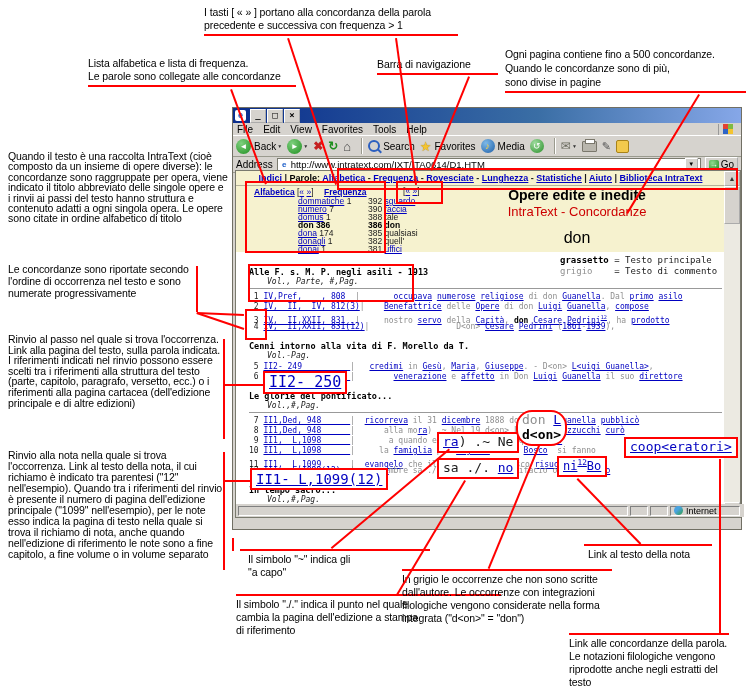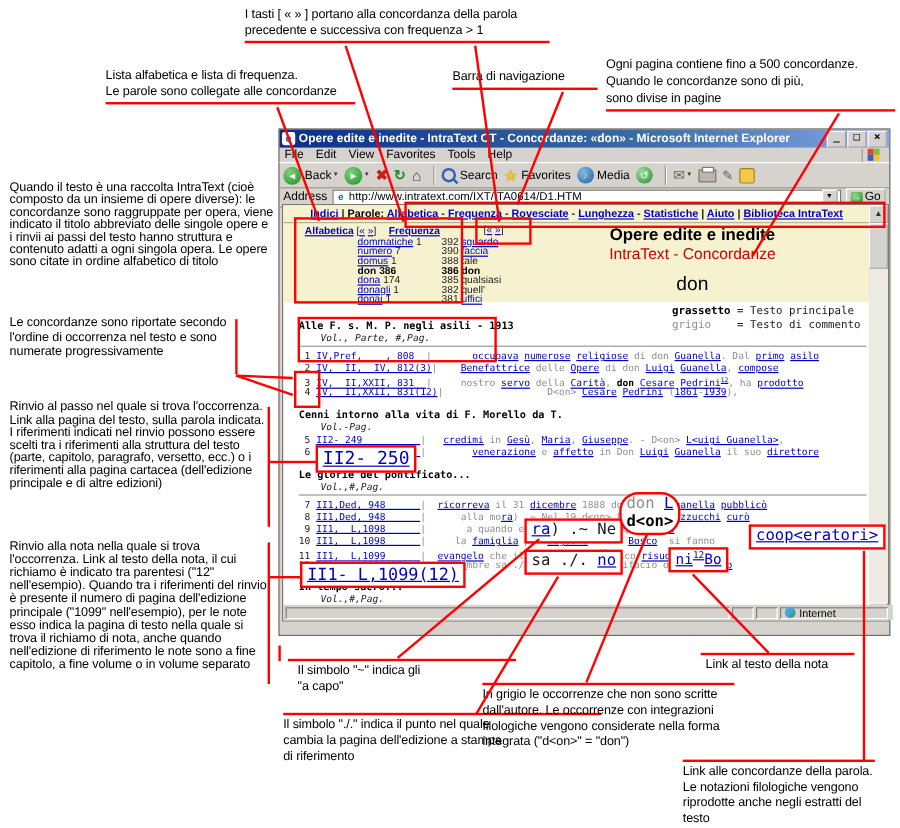--- a/index.html
+++ b/index.html
@@ -93,21 +93,21 @@
   .s-sup{color:#0000c0;text-decoration:underline;vertical-align:super;font-size:0.65em;}
   .lg-row .s-g{color:#8f8f8f;}
   
   #scrollbar{position:absolute;right:0;top:0;width:16px;height:346px;background:#ECEAE2;}
   .sb-btn{position:absolute;left:0;width:16px;height:15px;background:#D6D3CE;border:1px outset #fff;
           font-size:7px;text-align:center;line-height:13px;color:#333;box-sizing:border-box;}
   #sb-thumb{position:absolute;left:0;top:15px;width:16px;height:38px;background:#D6D3CE;border:1px outset #fff;box-sizing:border-box;}
   #statusbar{position:absolute;left:0;bottom:0;width:508px;height:13px;background:#D6D3CE;display:flex;
              align-items:center;font-size:9px;padding:0 2px;box-sizing:border-box;}
   .sseg{height:10px;border:1px solid;border-color:#808080 #fff #fff #808080;margin-right:2px;box-sizing:border-box;}
-  #sseg-zone{display:flex;align-items:center;padding:0 3px;width:90px;}
+  #sseg-zone{display:flex;align-items:center;padding:0 3px;width:70px;}
   .globe{width:9px;height:9px;border-radius:50%;background:linear-gradient(135deg,#4aa3e0 40%,#2f9e44);margin-right:3px;flex:none;}
 </style>
 </head>
 <body>
 
 <div id="canvas">
 
   <div class="note ul" style="left:204px;top:6px;width:254px;">I tasti [ « » ] portano alla concordanza della parola
 precedente e successiva con frequenza  &gt; 1</div>
   <div class="note ul" style="left:88px;top:57px;width:208px;">Lista alfabetica e lista di frequenza.
@@ -124,21 +124,20 @@
   <div class="note ol" style="left:240px;top:549px;width:190px;padding-left:8px;box-sizing:border-box;">Il simbolo "~" indica gli
 "a capo"</div>
   <div class="note ol" style="left:236px;top:594px;width:265px;"><span style="display:inline-block;width:182px;">Il simbolo "./." indica il punto nel quale cambia la pagina dell'edizione a stampa di riferimento</span></div>
   <div class="note ol" style="left:402px;top:569px;width:210px;">In grigio le occorrenze che non sono scritte dall'autore. Le occorrenze con integrazioni filologiche vengono considerate nella forma integrata ("d&lt;on&gt;" = "don")</div>
   <div class="note ol" style="left:584px;top:544px;width:128px;padding-left:4px;box-sizing:border-box;">Link al testo della nota</div>
   <div class="note ol" style="left:569px;top:633px;width:160px;">Link alle concordanze della parola. Le notazioni filologiche vengono riprodotte anche negli estratti del testo</div>
 
   <div id="win">
     <div id="titlebar">
       <span class="tb-ico">e</span>
-      <span id="titletext">Opere edite e inedite - IntraText CT - Concordanze: «don» - Microsoft Internet Explorer</span>
       <span class="winbtn">_</span>
       <span class="winbtn">□</span>
       <span class="winbtn">×</span>
     </div>
     <div id="menubar">
       <span id="menu-items"><span class="menu-item">File</span><span class="menu-item">Edit</span><span class="menu-item">View</span><span class="menu-item">Favorites</span><span class="menu-item">Tools</span><span class="menu-item">Help</span></span>
       <span id="menulogo">
         <span class="flag">
             <i style="background:#e34234;"></i>
             <i style="background:#7fbb42;"></i>

